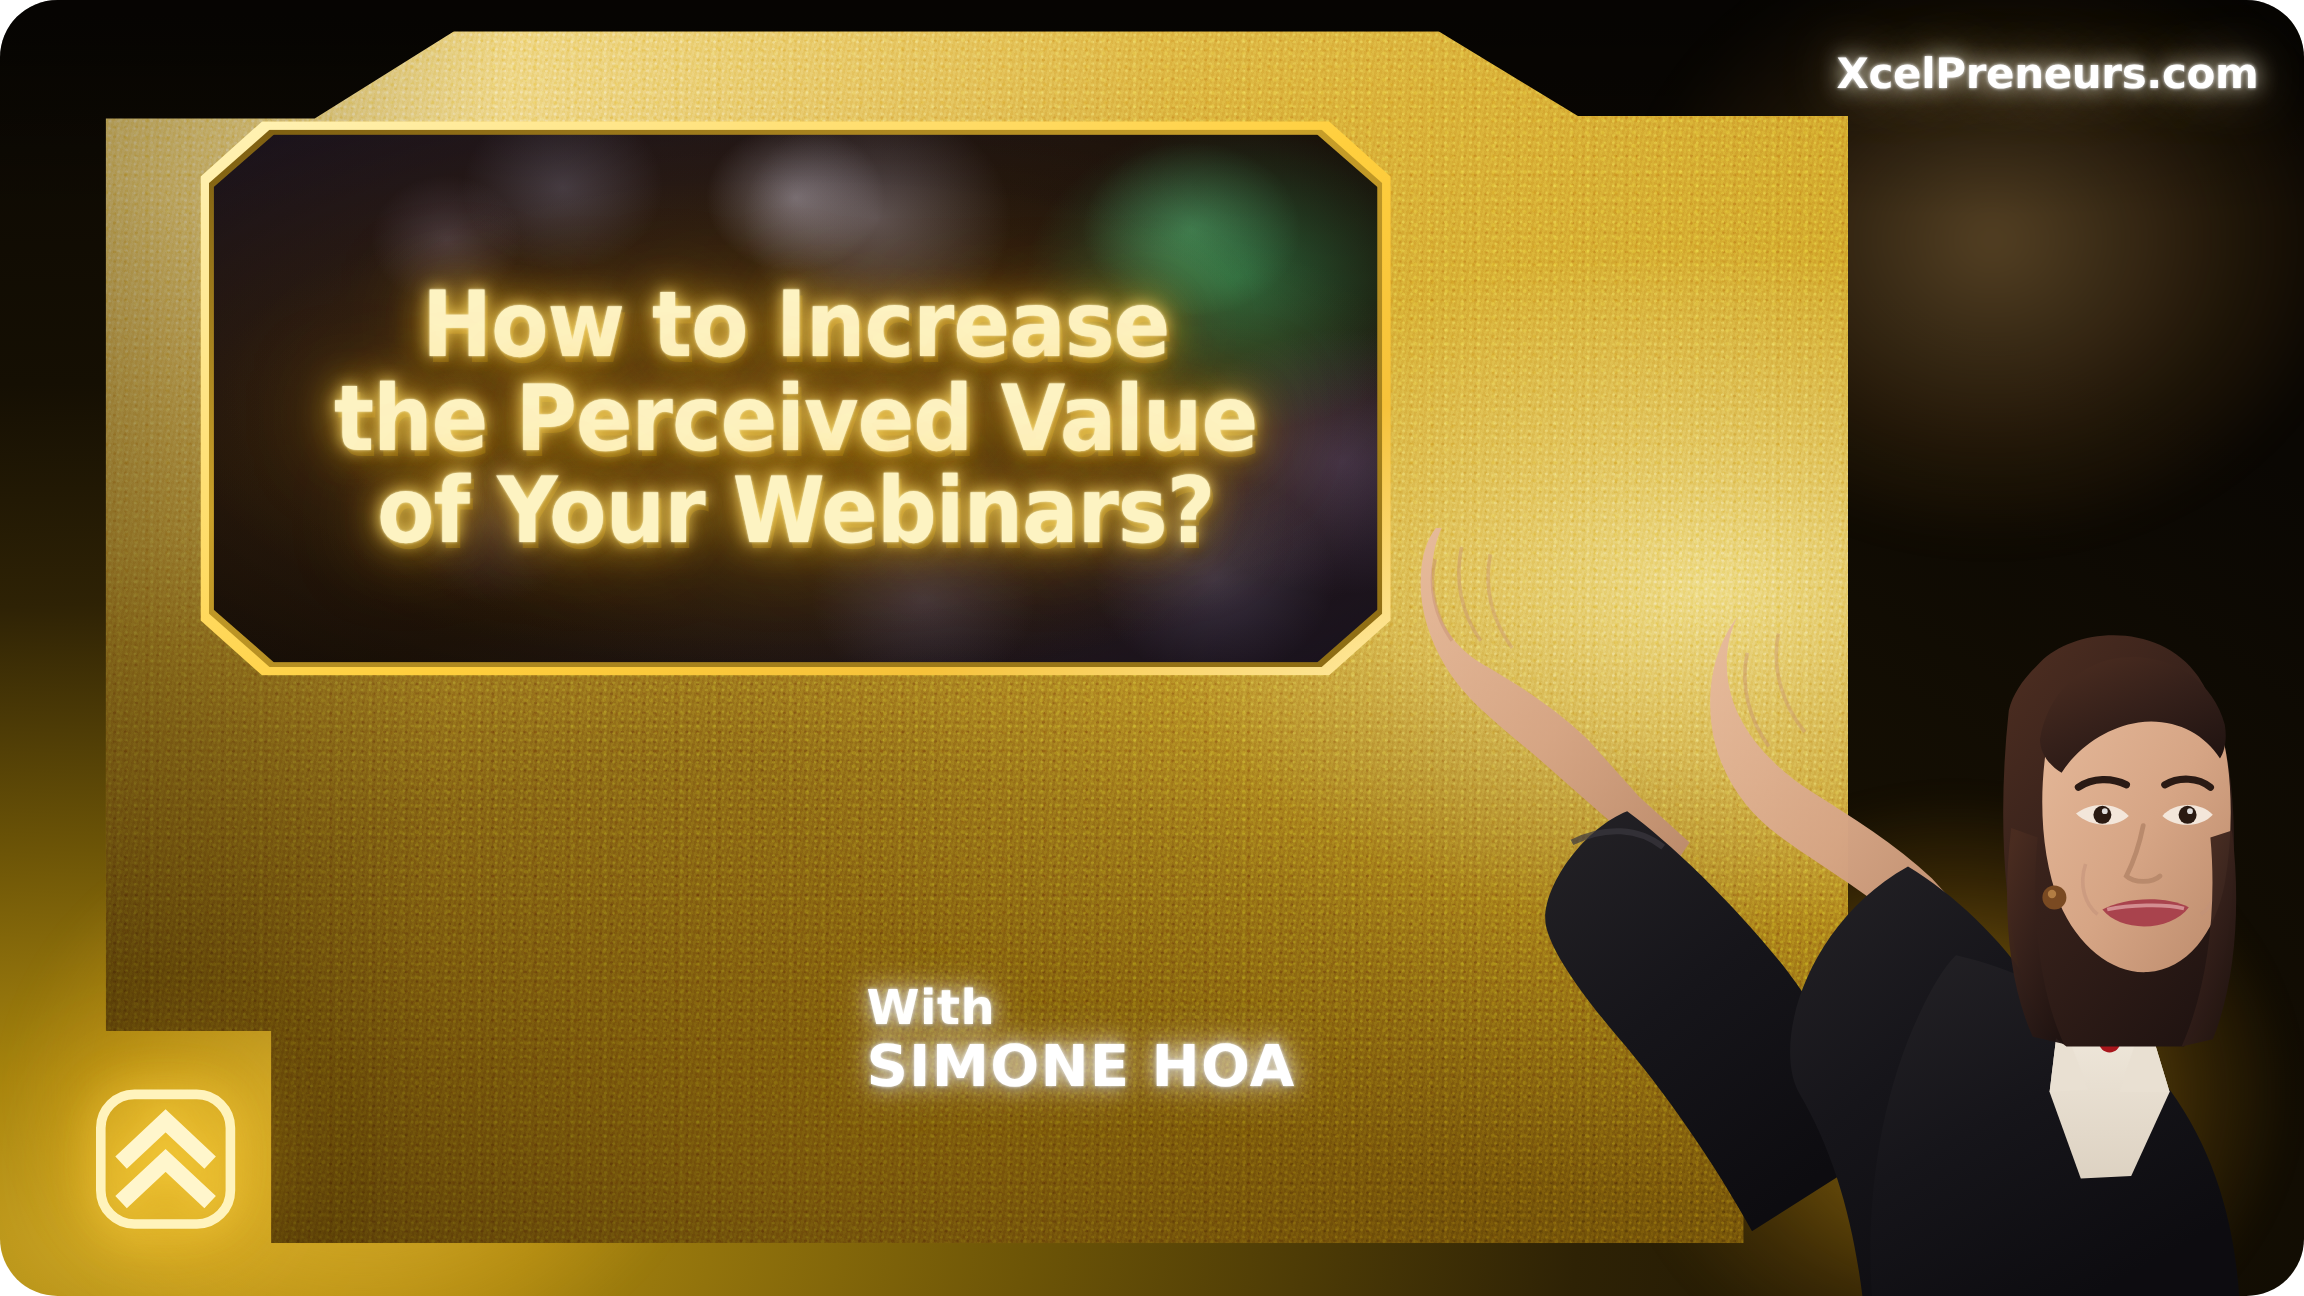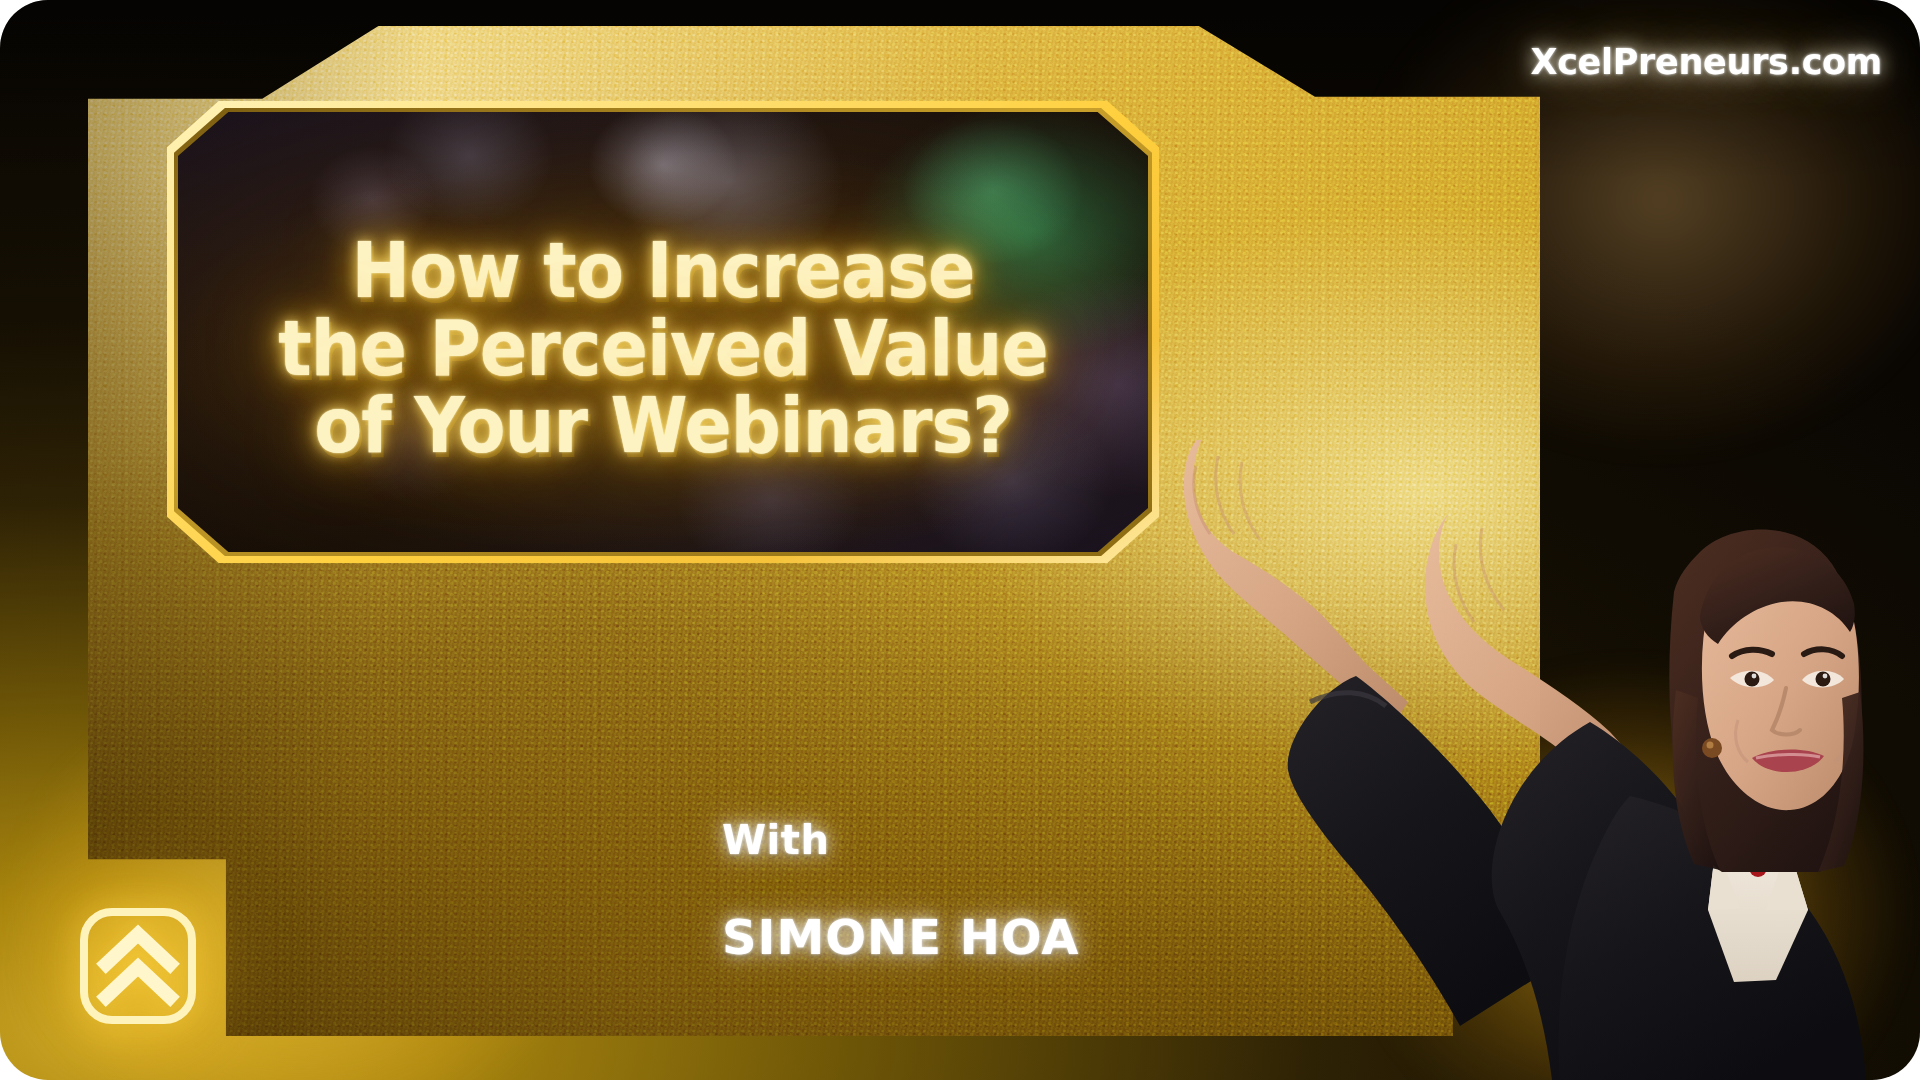--- a/index.html
+++ b/index.html
@@ -158,21 +158,21 @@
     position:absolute; left:722px; top:818px;
     font-family:"DejaVu Sans", sans-serif;
     color:#ffffff;
     text-shadow:
       0 0 3px rgba(255,255,255,.95),
       0 0 16px rgba(255,255,255,.85),
       0 0 38px rgba(255,240,200,.55),
       0 2px 6px rgba(0,0,0,.45);
   }
   #speaker .with{ font-size:40px; font-weight:bold; letter-spacing:.5px; line-height:1.12; }
-  #speaker .name{ font-size:48px; font-weight:bold; letter-spacing:1px; line-height:1.12;margin-top:48px; }
+  #speaker .name{ font-size:48px; font-weight:bold; letter-spacing:1px; line-height:1.12; }
 
   
   #brand{
     position:absolute; right:38px; top:42px;
     font-family:"DejaVu Sans", sans-serif;
     font-size:35px; font-weight:bold; letter-spacing:-.3px;
     color:#ffffff;
     text-shadow:
       0 0 3px rgba(255,255,255,.95),
       0 0 18px rgba(255,248,225,.9),

